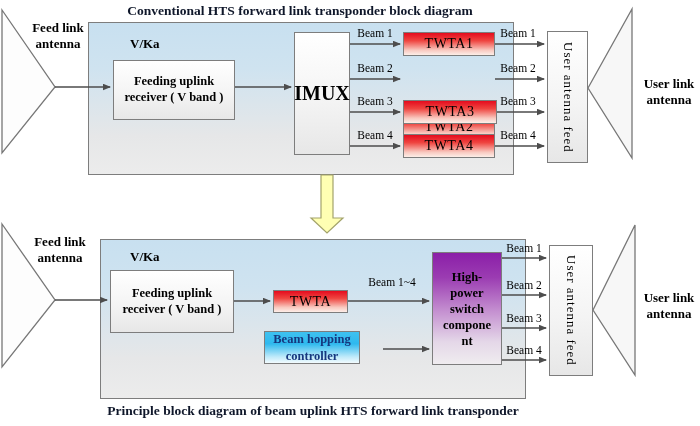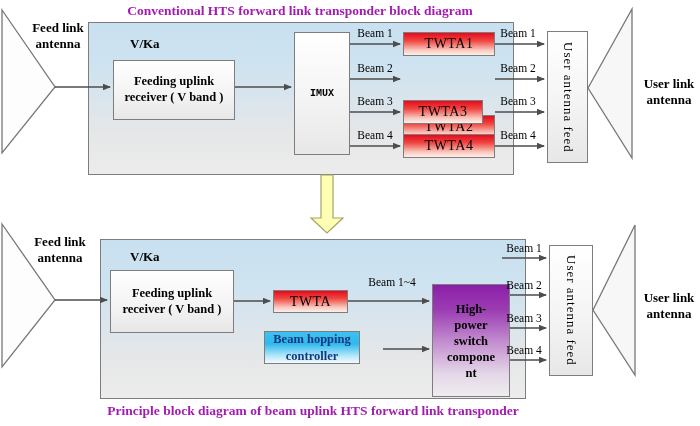--- a/index.html
+++ b/index.html
@@ -2,40 +2,40 @@
 <html style="--container-top-blue: #c8e0f0; --container-bottom-gray: #ececec; --box-border: #7d7d7d; --arrow-gray: #4d4d4d; --twta-red: #e50b1e; --controller-cyan: #3ec1f0; --controller-text-navy: #16377e; --switch-purple: #8b1fa8; --down-arrow-yellow: #ffffb3;"><head>
 <meta charset="utf-8">
 <style>
   html,body{margin:0;padding:0;}
   body{
     width:700px;height:426px;position:relative;background:#ffffff;
     font-family:"Liberation Serif", serif;overflow:hidden;
   }
   .abs{position:absolute;}
   .title{
-    font-weight:bold;font-size:13.5px;color:#a21caf;text-align:center;
+    font-weight:bold;font-size:13.5px;color:#0f172a;text-align:center;
     white-space:nowrap;
   }
   .container{
     position:absolute;
     background:linear-gradient(180deg, var(--container-top-blue,#c8e0f0) 0%, #cfe3f0 30%, #e6e7e8 75%, var(--container-bottom-gray,#ececec) 100%);
     border:1.5px solid var(--box-border,#7d7d7d);
     box-sizing:border-box;
   }
   .box{
     position:absolute;display:flex;flex-direction:column;align-items:center;justify-content:center;
     border:1.3px solid var(--box-border,#7d7d7d);box-sizing:border-box;text-align:center;
   }
   .white-box{background:linear-gradient(180deg,#ffffff 0%,#f4f4f4 55%,#e7e7e7 100%);}
   .twta-box{background:linear-gradient(180deg, var(--twta-red,#e50b1e) 0%, #ef4540 35%, #f9c9c0 78%, #fdeee8 100%);}
   .ctrl-box{background:linear-gradient(180deg, var(--controller-cyan,#3ec1f0) 0%, #2fb9ee 38%, #bfeafa 80%, #f2fbfe 100%);}
   .switch-box{background:linear-gradient(180deg, var(--switch-purple,#8b1fa8) 0%, #9b3cb2 22%, #c48fd0 52%, #e4d7e8 80%, #efecef 100%);}
   .box-text{font-weight:bold;font-size:12.5px;line-height:1.25;color:#000;}
   .twta-text{font-weight:normal;font-size:14px;letter-spacing:.5px;color:#000;}
-  .imux-text{font-weight:bold;font-size:10px;color:#000;font-family:Liberation Mono, monospace;}
+  .imux-text{font-weight:bold;font-size:20px;color:#000;}
   .ctrl-text{font-weight:bold;font-size:12.5px;line-height:1.3;color:var(--controller-text-navy,#16377e);}
   .switch-text{font-weight:bold;font-size:12.5px;line-height:1.28;color:#000;}
   .beam-label{
     position:absolute;font-weight:normal;font-size:11.5px;color:#000;
     text-align:center;white-space:nowrap;
   }
   .ant-label{
     position:absolute;font-weight:bold;font-size:13px;line-height:1.25;color:#000;text-align:center;
   }
   .vka{position:absolute;font-weight:bold;font-size:13px;color:#000;text-align:left;}
@@ -114,21 +114,21 @@
 <div class="beam-label layer" style="left:352px;top:62px;width:46px;">Beam 2</div>
 <div class="beam-label layer" style="left:352px;top:95px;width:46px;">Beam 3</div>
 <div class="beam-label layer" style="left:352px;top:129px;width:46px;">Beam 4</div>
 
 <div class="box twta-box layer" style="left:403px;top:32px;width:92px;height:24px;">
   <div class="twta-text">TWTA1</div>
 </div>
 <div class="box twta-box layer" style="left:403px;top:67px;width:92px;height:24px;margin-top:48px;">
   <div class="twta-text">TWTA2</div>
 </div>
-<div class="box twta-box layer" style="left:403px;top:100px;width:80px;height:24px;">
+<div class="box twta-box layer" style="left:403px;top:100px;width:94px;height:24px;">
   <div class="twta-text">TWTA3</div>
 </div>
 <div class="box twta-box layer" style="left:403px;top:134px;width:92px;height:24px;">
   <div class="twta-text">TWTA4</div>
 </div>
 
 <div class="beam-label layer" style="left:494px;top:27px;width:48px;">Beam 1</div>
 <div class="beam-label layer" style="left:494px;top:62px;width:48px;">Beam 2</div>
 <div class="beam-label layer" style="left:494px;top:95px;width:48px;">Beam 3</div>
 <div class="beam-label layer" style="left:494px;top:129px;width:48px;">Beam 4</div>
@@ -158,21 +158,21 @@
   <div class="twta-text">TWTA</div>
 </div>
 
 <div class="beam-label layer" style="left:360px;top:276px;width:64px;">Beam 1~4</div>
 
 <div class="box ctrl-box layer" style="left:264px;top:331px;width:96px;height:33px;">
   <div class="ctrl-text">Beam hopping</div>
   <div class="ctrl-text">controller</div>
 </div>
 
-<div class="box switch-box layer" style="left:432px;top:252px;width:78px;height:113px;margin-top:32px;">
+<div class="box switch-box layer" style="left:432px;top:252px;width:70px;height:113px;">
   <div class="switch-text">High-</div>
   <div class="switch-text">power</div>
   <div class="switch-text">switch</div>
   <div class="switch-text">compone</div>
   <div class="switch-text">nt</div>
 </div>
 
 <div class="beam-label layer" style="left:500px;top:242px;width:48px;">Beam 1</div>
 <div class="beam-label layer" style="left:500px;top:279px;width:48px;">Beam 2</div>
 <div class="beam-label layer" style="left:500px;top:312px;width:48px;">Beam 3</div>

